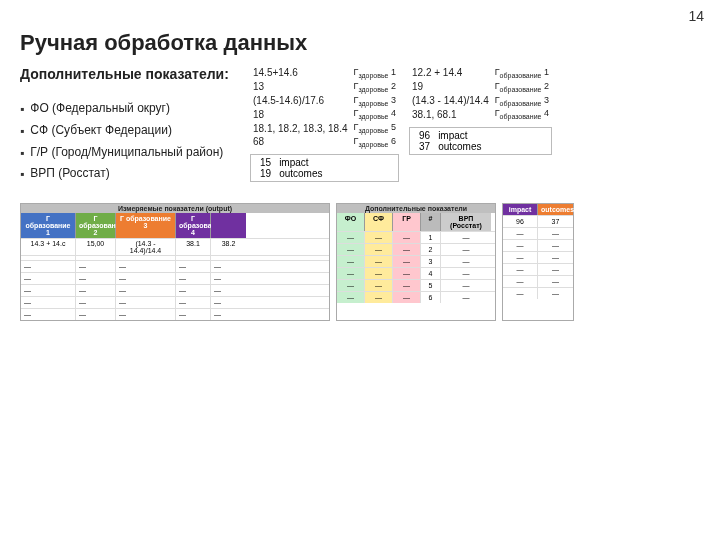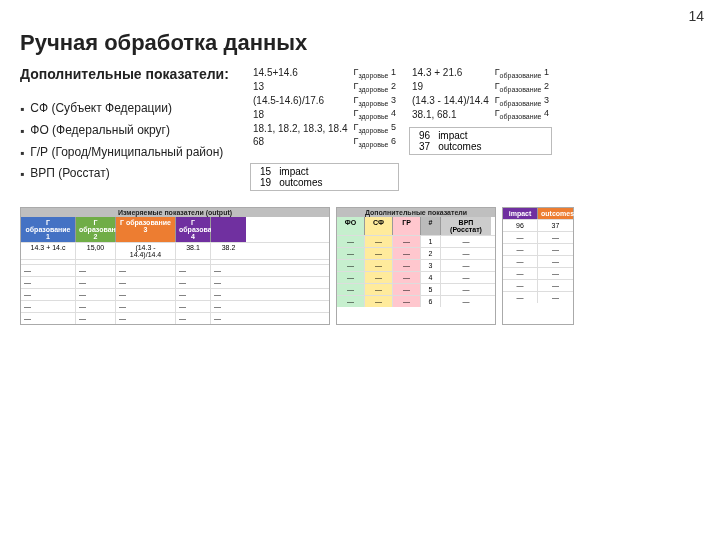--- a/index.html
+++ b/index.html
@@ -122,22 +122,22 @@
 
 <div class="main-content">
 
   <div class="page-title">Ручная обработка данных</div>
 
   <div style="display:flex; flex-direction:row; align-items:flex-start; gap:10px;">
 
     <div class="left-col">
       <div class="section-label">Дополнительные показатели:</div>
       <ul class="bullet-list">
+        <li>ФО (Федеральный округ)</li>
         <li>СФ (Субъект Федерации)</li>
-        <li>ФО (Федеральный округ)</li>
         <li>Г/Р (Город/Муниципальный район)</li>
         <li>ВРП (Росстат)</li>
       </ul>
     </div>
 
     <div class="data-block">
       <table>
         <tbody>
           <tr>
             <td class="td-val">14.5+14.6</td>
@@ -158,41 +158,41 @@
           <tr>
             <td class="td-val">18.1, 18.2, 18.3, 18.4</td>
             <td class="td-label">Г<sub>здоровье</sub> 5</td>
           </tr>
           <tr>
             <td class="td-val">68</td>
             <td class="td-label">Г<sub>здоровье</sub> 6</td>
           </tr>
         </tbody>
       </table>
-      <div style="margin-top:12px; border:1px solid #bbb; padding:2px 5px; display:inline-block;">
+      <div style="margin-top:3px; border:1px solid #bbb; padding:2px 5px; display:inline-block;">
         <table>
           <tbody>
               <tr>
             <td style="font-size:10px; padding:0 4px;">15</td>
             <td style="font-size:10px; padding:0 4px;">impact</td>
           </tr>
           <tr>
             <td style="font-size:10px; padding:0 4px;">19</td>
             <td style="font-size:10px; padding:0 4px;">outcomes</td>
           </tr>
         </tbody>
           </table>
       </div>
     </div>
 
     <div class="data-block">
       <table>
         <tbody>
           <tr>
-            <td class="td-val">14.3 + 21.6</td>
+            <td class="td-val">12.2 + 14.4</td>
             <td class="td-label">Г<sub>образование</sub> 1</td>
           </tr>
           <tr>
             <td class="td-val">19</td>
             <td class="td-label">Г<sub>образование</sub> 2</td>
           </tr>
           <tr>
             <td class="td-val">(14.3 - 14.4)/14.4</td>
             <td class="td-label">Г<sub>образование</sub> 3</td>
           </tr>

